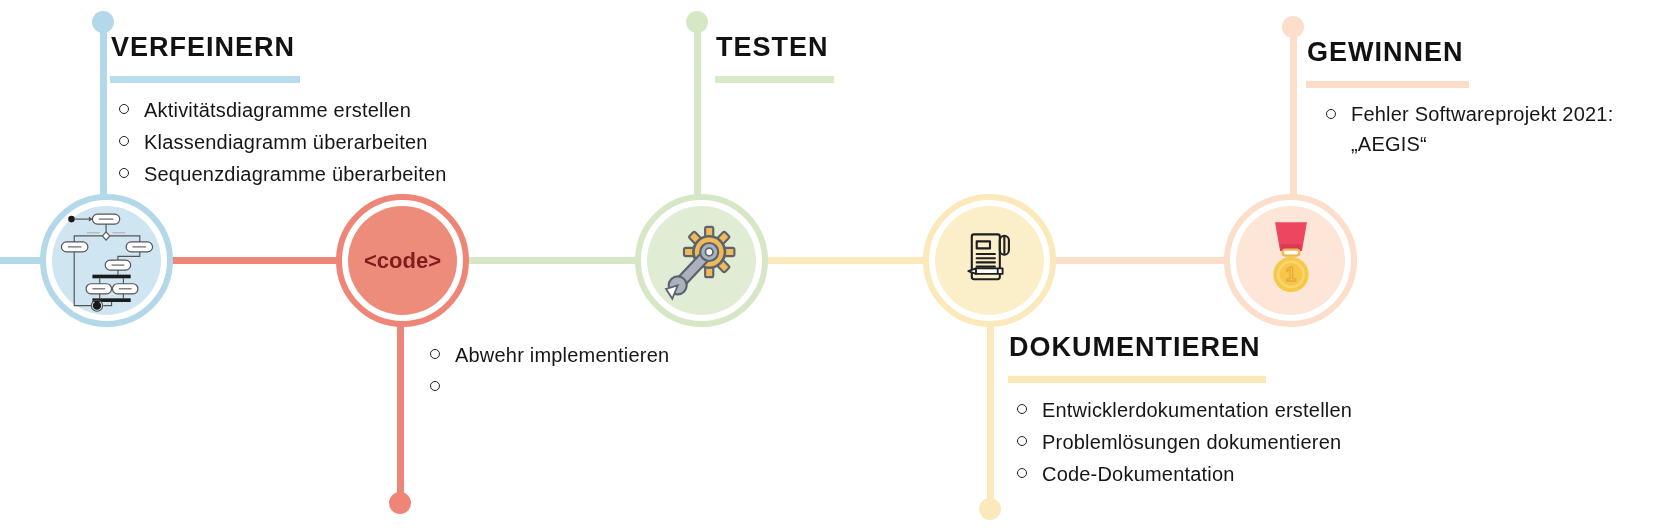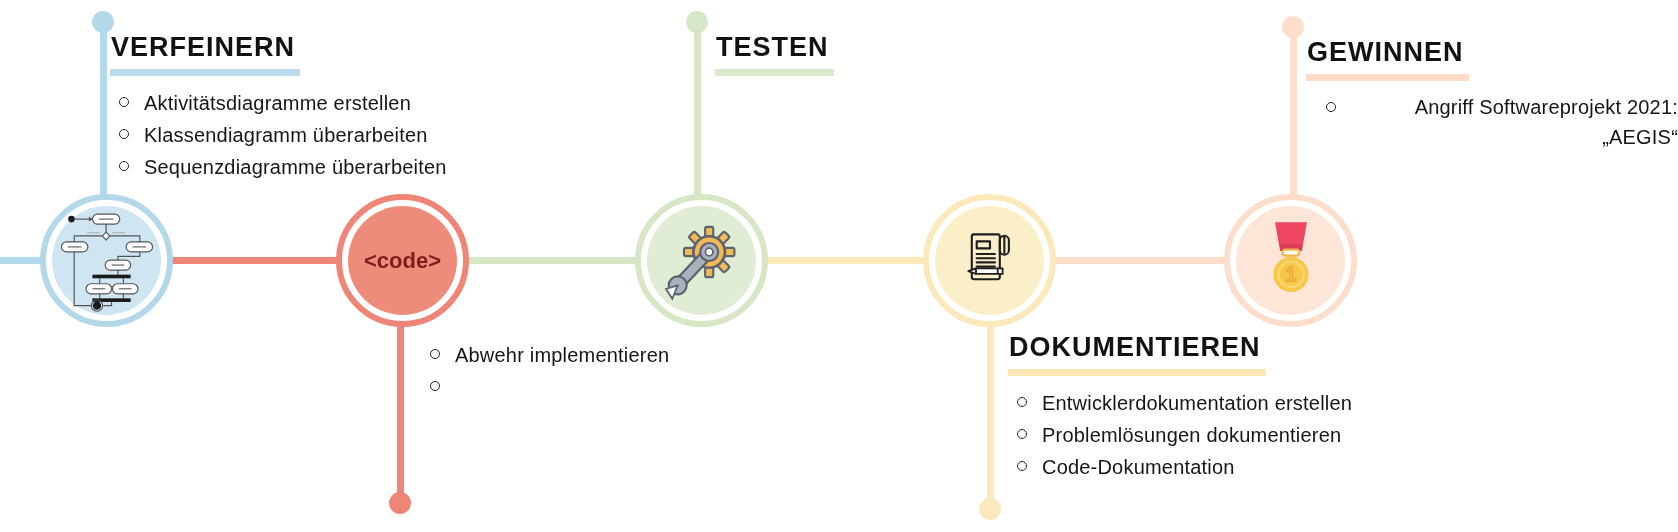--- a/index.html
+++ b/index.html
@@ -27,30 +27,30 @@
   .node-fill{
     position:absolute;inset:6px;border-radius:50%;background:var(--fill);
     display:flex;align-items:center;justify-content:center;
   }
   .code-label{font-weight:bold;font-size:22px;letter-spacing:0;color:#7f1d1d;}
   
   .block{position:absolute;z-index:3;}
   .title{
     display:inline-block;margin:0;font-size:27px;font-weight:bold;letter-spacing:1px;
     line-height:1.05;color:#121212;border-bottom:7px solid var(--ul);
-    padding:0 5px 8px 1px;margin-left:-1px;
+    padding:0 5px 15px 1px;margin-left:-1px;
   }
   .tasks{list-style:none;margin:11px 0 0 0;padding:0;font-size:20px;line-height:32px;}
   .tasks li{display:flex;align-items:flex-start;padding-left:8px;}
   .g-indent li{padding-left:19px;}
   .mark{
     flex:0 0 auto;width:10px;height:10px;border:1.7px solid #222;border-radius:50%;
     margin:10px 15px 0 0;box-sizing:border-box;
   }
-  .txt{letter-spacing:.2px;text-align:right;}
+  .txt{letter-spacing:.2px;}
   .wrapcap{max-width:336px;line-height:30px;}
 </style>
 </head>
 <body>
 
 <div class="canvas">
 
   <div class="hline c-blue" style="left:0;width:107px"></div>
   <div class="hline c-salmon" style="left:107px;width:296px"></div>
   <div class="hline c-green" style="left:403px;width:299px"></div>
@@ -197,21 +197,21 @@
 
   <section class="block st-green" style="left:716px;top:33px">
     <h2 class="title">TESTEN</h2>
   </section>
 
   <section class="block st-peach" style="left:1307px;top:38px">
     <h2 class="title">GEWINNEN</h2>
     <ul class="tasks g-indent">
       <li>
           <span class="mark"></span>
-          <span class="txt wrapcap">Angriff Softwareprojekt 2021: „AEGIS“</span>
+          <span class="txt wrapcap">Fehler Softwareprojekt 2021: „AEGIS“</span>
         </li>
     </ul>
   </section>
 
   <section class="block st-salmon" style="left:422px;top:328px">
     <ul class="tasks">
       <li>
           <span class="mark"></span>
           <span class="txt">Abwehr implementieren</span>
         </li>

